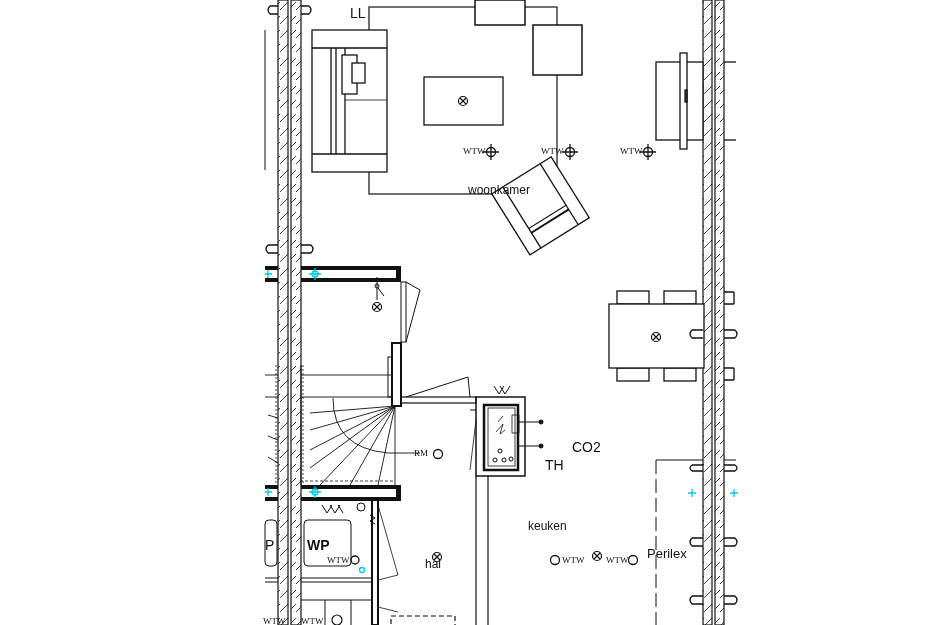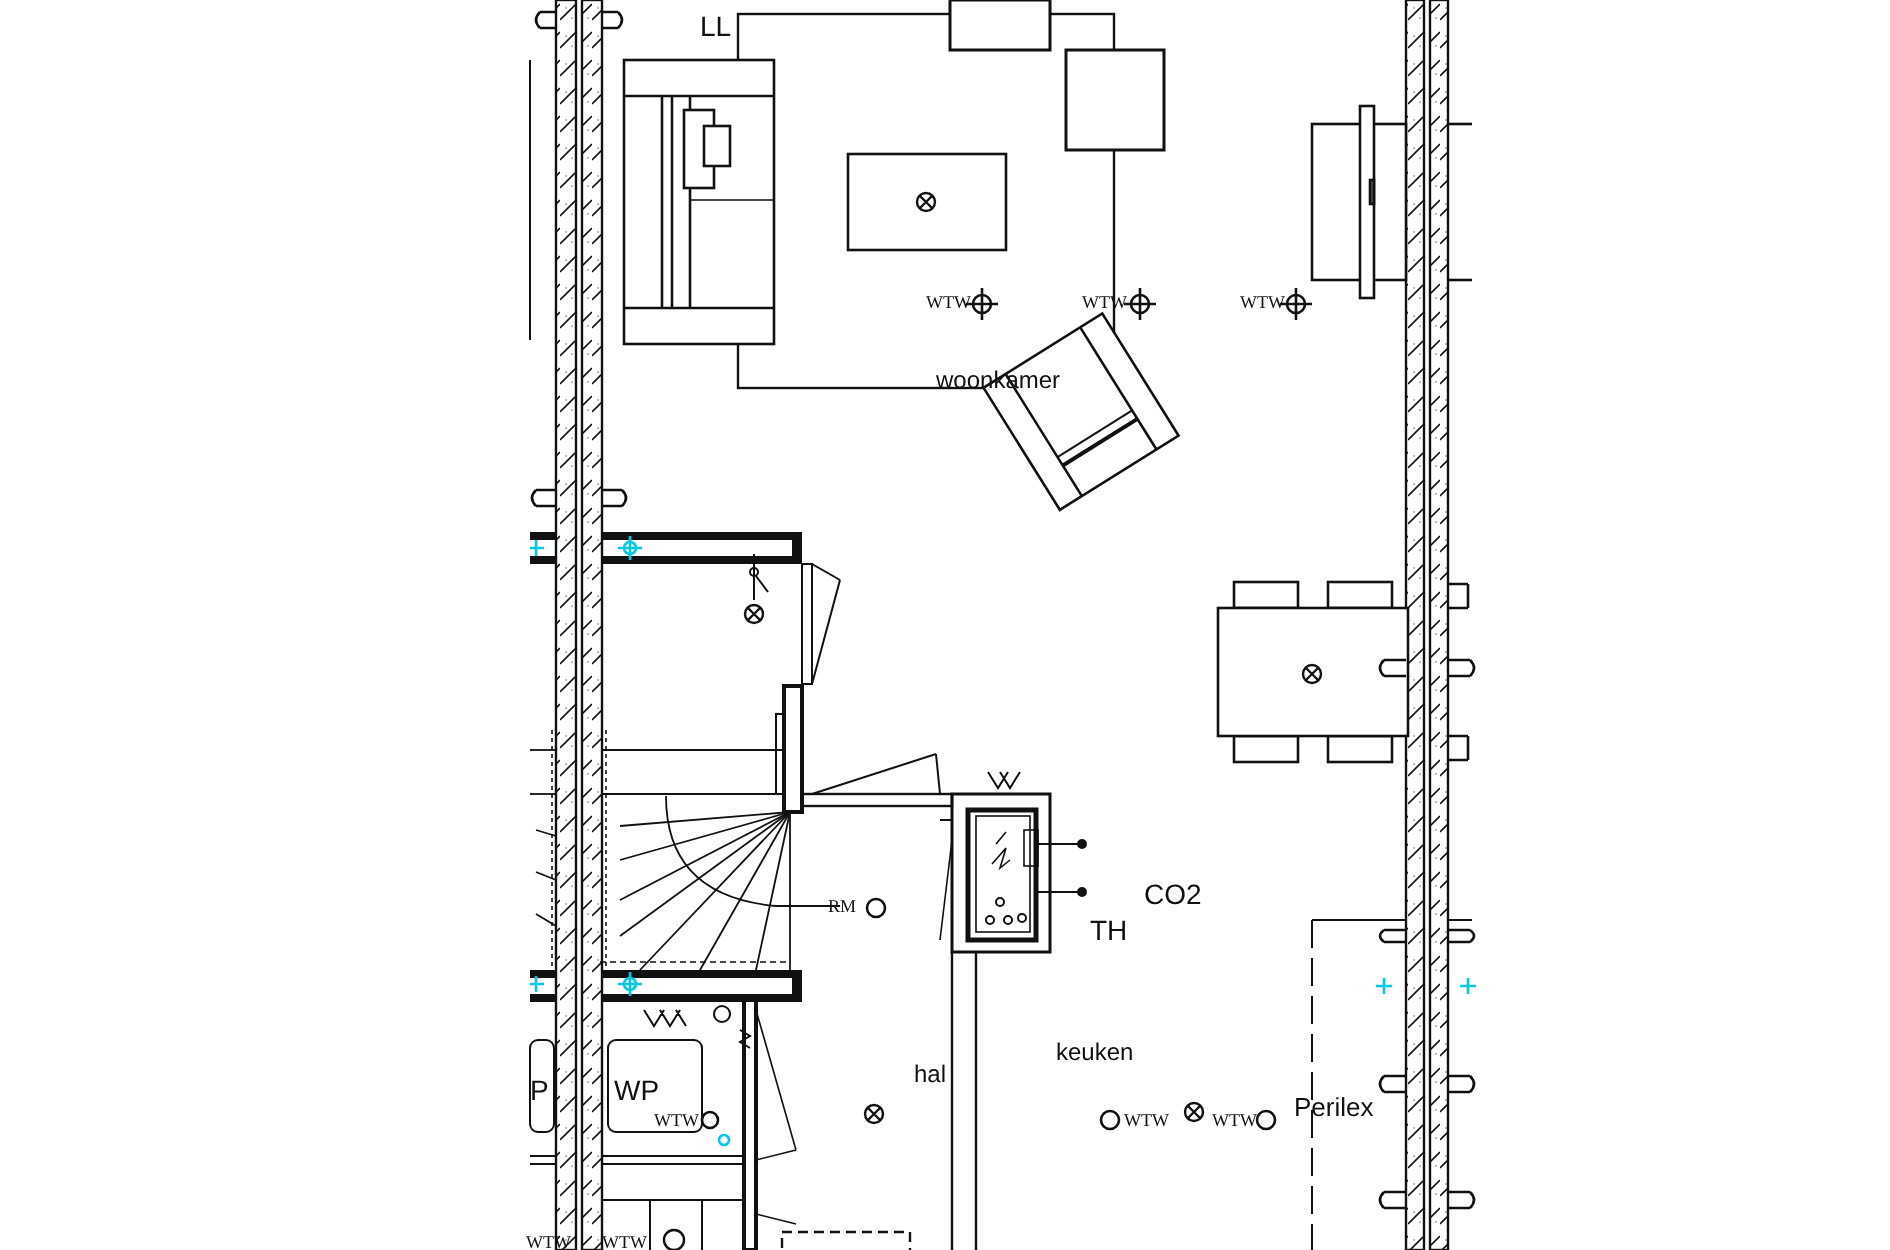--- a/index.html
+++ b/index.html
@@ -273,25 +273,25 @@
       </g>
     <g transform="translate(362,570)">
         <circle r="2.5"></circle>
       </g>
   </g>
 </svg>
 
 <span class="lbl med" style="left:314px; top:6px;margin-left:36px;">LL</span>
 <span class="lbl room" style="left:468px; top:184px;">woonkamer</span>
 <span class="lbl room" style="left:528px; top:520px;">keuken</span>
-<span class="lbl room" style="left:425px; top:531px;margin-left:32px;">hal</span>
+<span class="lbl room" style="left:425px; top:558px;">hal</span>
 <span class="lbl med" style="left:545px; top:414px;margin-top:44px;">TH</span>
 <span class="lbl med" style="left:572px; top:440px;">CO2</span>
 <span class="lbl small" style="left:414px; top:449px;text-align:center;">RM</span>
-<span class="lbl med" style="left:307px; top:538px;">WP</span>
+<span class="lbl med" style="left:307px; top:538px;font-weight:bold;">WP</span>
 <span class="lbl med" style="left:265px; top:538px;">P</span>
 <span class="lbl" style="left:647px; top:547px; font-size:13px;text-align:right;">Perilex</span>
 <span class="lbl small" style="left:463px; top:147px;">WTW</span>
 <span class="lbl small" style="left:541px; top:147px;">WTW</span>
 <span class="lbl small" style="left:620px; top:147px;">WTW</span>
 <span class="lbl small" style="left:327px; top:556px;">WTW</span>
 <span class="lbl small" style="left:562px; top:556px;">WTW</span>
 <span class="lbl small" style="left:606px; top:556px;">WTW</span>
 <span class="lbl small" style="left:301px; top:617px;">WTW</span>
 <span class="lbl small" style="left:263px; top:617px;">WTW</span>

